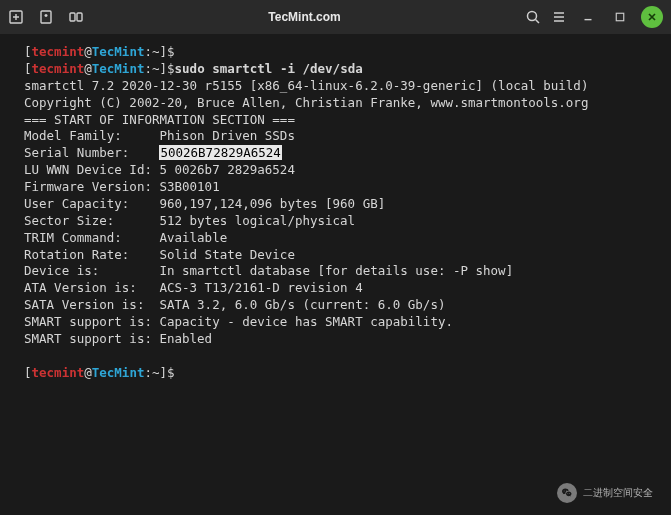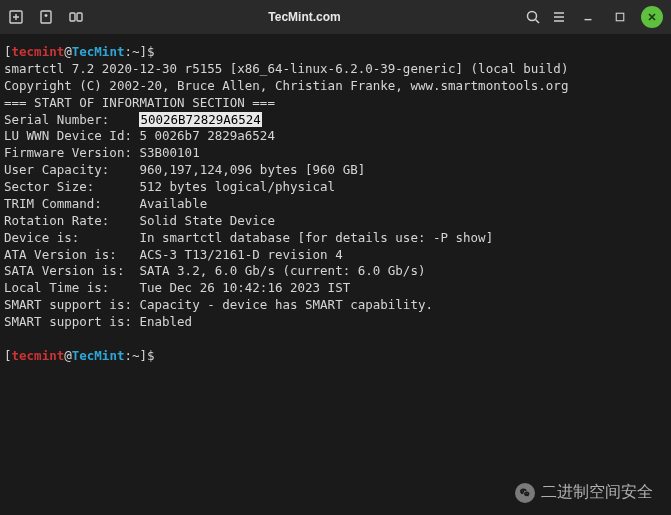--- a/index.html
+++ b/index.html
@@ -7,33 +7,33 @@
     
     .titlebar { height: 34px; background: #2a2a2a; display: flex; align-items: center; padding: 0 8px; color: #e8e8e8; font-family: -apple-system, "Segoe UI", sans-serif; font-size: 12px; font-weight: 600; }
     .titlebar-left { display: flex; gap: 14px; align-items: center; }
     .titlebar-icon { width: 16px; height: 16px; display: flex; align-items: center; justify-content: center; cursor: pointer; color: #cfcfcf; }
     .titlebar-icon svg { width: 16px; height: 16px; }
     .titlebar-center { flex: 1; text-align: center; }
     .titlebar-right { display: flex; gap: 10px; align-items: center; }
     .window-btn { width: 22px; height: 22px; display: flex; align-items: center; justify-content: center; border-radius: 50%; cursor: pointer; color: #cfcfcf; }
     .window-btn.close { background: #5fbf3f; color: #153b09; font-weight: bold; }
     
-    .terminal { background: #1a1a1a; padding: 10px 4px; color: #d5d5d5; line-height: 1.35; }
+    .terminal { background: #1a1a1a; padding: 10px 24px; color: #d5d5d5; line-height: 1.35; }
     
     .prompt-bracket { color: #d5d5d5; }
     .prompt-user { color: #cc3333; font-weight: bold; }
     .prompt-at { color: #d5d5d5; }
     .prompt-host { color: #2ea6d6; font-weight: bold; }
     .prompt-path { color: #d5d5d5; }
     .prompt-dollar { color: #d5d5d5; }
     .cmd { color: #d5d5d5; font-weight: bold; }
     .output-line { color: #d5d5d5; white-space: pre; }
     .highlight { background: #e8e8e8; color: #000000; padding: 0 1px; }
     
-    .watermark { position: absolute; bottom: 12px; right: 18px; display: flex; align-items: center; gap: 6px; color: #b0b0b0; font-family: -apple-system, sans-serif; font-size: 16px; }
+    .watermark { position: absolute; bottom: 12px; right: 18px; display: flex; align-items: center; gap: 6px; color: #b0b0b0; font-family: -apple-system, sans-serif; font-size: 10px; }
     .wm-circle { width: 20px; height: 20px; border-radius: 50%; background: #7a7a7a; display: flex; align-items: center; justify-content: center; }
     .wm-circle svg { width: 12px; height: 12px; fill: #1a1a1a; }
   </style>
 </head>
 <body>
 
 <div class="titlebar">
   <div class="titlebar-left">
     <div class="titlebar-icon">
       <svg viewBox="0 0 16 16" stroke="currentColor" fill="none" stroke-width="1.4">
@@ -80,35 +80,36 @@
     <div class="window-btn close">
       <svg viewBox="0 0 16 16" width="12" height="12" stroke="currentColor" stroke-width="2.2">
           <path d="M4 4l8 8M12 4l-8 8"></path>
         </svg>
     </div>
   </div>
 </div>
 
 <div class="terminal">
   <div><span class="prompt-bracket">[</span><span class="prompt-user">tecmint</span><span class="prompt-at">@</span><span class="prompt-host">TecMint</span><span class="prompt-path">:</span><span class="prompt-path">~</span><span class="prompt-bracket">]</span><span class="prompt-dollar">$</span></div>
+  <div><span class="prompt-bracket">[</span><span class="prompt-user">tecmint</span><span class="prompt-at">@</span><span class="prompt-host">TecMint</span><span class="prompt-path">:</span><span class="prompt-path">~</span><span class="prompt-bracket">]</span><span class="prompt-dollar">$</span><span class="cmd">sudo smartctl -i /dev/sda</span></div>
   <div class="output-line">smartctl 7.2 2020-12-30 r5155 [x86_64-linux-6.2.0-39-generic] (local build)</div>
   <div class="output-line">Copyright (C) 2002-20, Bruce Allen, Christian Franke, www.smartmontools.org</div>
   <div class="output-line"></div>
   <div class="output-line">=== START OF INFORMATION SECTION ===</div>
+  <div class="output-line">Model Family:     Phison Driven SSDs</div>
   <div class="output-line"><span>Serial Number:    </span><span class="highlight">50026B72829A6524</span></div>
   <div class="output-line">LU WWN Device Id: 5 0026b7 2829a6524</div>
   <div class="output-line">Firmware Version: S3B00101</div>
   <div class="output-line">User Capacity:    960,197,124,096 bytes [960 GB]</div>
   <div class="output-line">Sector Size:      512 bytes logical/physical</div>
   <div class="output-line">TRIM Command:     Available</div>
   <div class="output-line">Rotation Rate:    Solid State Device</div>
   <div class="output-line">Device is:        In smartctl database [for details use: -P show]</div>
   <div class="output-line">ATA Version is:   ACS-3 T13/2161-D revision 4</div>
   <div class="output-line">SATA Version is:  SATA 3.2, 6.0 Gb/s (current: 6.0 Gb/s)</div>
-  <div class="output-line">Local Time is:    Tue Dec 26 10:42:16 2023 IST</div>
   <div class="output-line">SMART support is: Capacity - device has SMART capability.</div>
   <div class="output-line">SMART support is: Enabled</div>
   <div class="output-line">&nbsp;</div>
   <div><span class="prompt-bracket">[</span><span class="prompt-user">tecmint</span><span class="prompt-at">@</span><span class="prompt-host">TecMint</span><span class="prompt-path">:</span><span class="prompt-path">~</span><span class="prompt-bracket">]</span><span class="prompt-dollar">$</span></div>
 </div>
 
 <div class="watermark">
   <div class="wm-circle">
     <svg viewBox="0 0 24 24">
         <path d="M8.5 3C4.9 3 2 5.5 2 8.6c0 1.7.9 3.2 2.3 4.2l-.6 1.9 2.2-1.1c.8.2 1.7.4 2.6.4h.4c-.1-.4-.2-.9-.2-1.3 0-3 2.9-5.4 6.4-5.4h.4C14.9 4.9 12 3 8.5 3zm-2.3 4c.5 0 .9.4.9.9s-.4.9-.9.9-.9-.4-.9-.9.4-.9.9-.9zm4.6 0c.5 0 .9.4.9.9s-.4.9-.9.9-.9-.4-.9-.9.4-.9.9-.9zM15.5 9c-3 0-5.5 2.1-5.5 4.7 0 2.6 2.5 4.7 5.5 4.7.6 0 1.3-.1 1.9-.3l1.9.9-.5-1.6c1.3-.9 2.2-2.2 2.2-3.7 0-2.6-2.5-4.7-5.5-4.7zm-1.8 3.2c.4 0 .7.3.7.7s-.3.7-.7.7-.7-.3-.7-.7.3-.7.7-.7zm3.6 0c.4 0 .7.3.7.7s-.3.7-.7.7-.7-.3-.7-.7.3-.7.7-.7z"></path>

